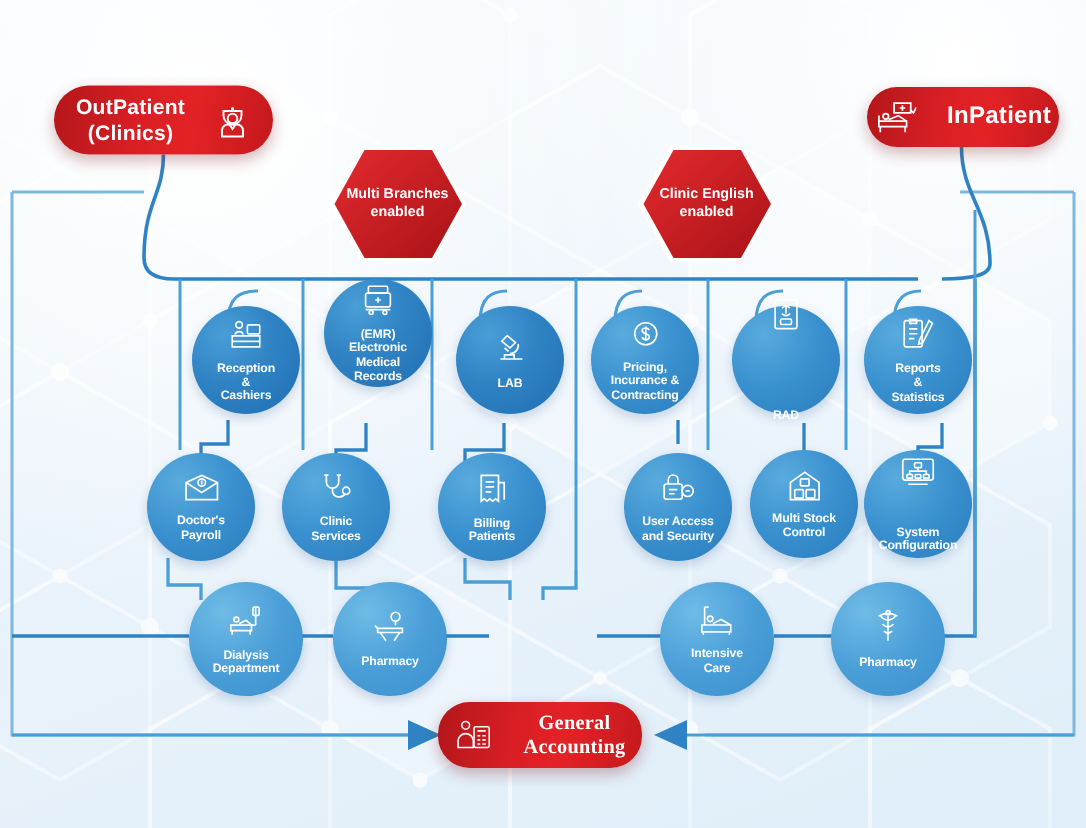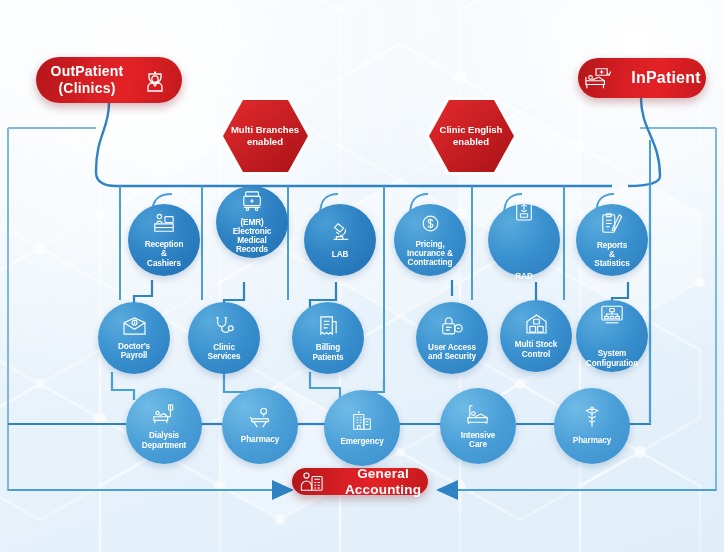--- a/index.html
+++ b/index.html
@@ -23,21 +23,21 @@
     gap:20px;color:#fff;border-radius:22px;
     background:linear-gradient(100deg,#b3161a 0%,#d81f24 38%,#e32226 62%,#c4191d 100%);
     box-shadow:0 4px 10px rgba(120,10,15,.30);
     font-weight:bold;letter-spacing:.2px;text-align:center;line-height:1.18;
   }
   .pill .lbl{white-space:pre-line;}
   .pill svg{display:block;flex:none;}
 
   #pill-outpatient{left:36px;top:57px;width:146px;height:46px;font-size:14px;border-radius:23px;}
   #pill-inpatient{left:578px;top:58px;width:128px;height:40px;font-size:16px;border-radius:20px;}
-  #pill-accounting{left:292px;top:468px;width:136px;height:27px;font-size:13.5px;border-radius:21px;}
+  #pill-accounting{left:292px;top:468px;width:136px;height:44px;font-size:13.5px;border-radius:21px;font-family:Liberation Serif, serif;}
 
   
   .hexwrap{position:absolute;width:98px;height:86px;}
   .hexwrap svg{position:absolute;left:0;top:0;}
   .hexwrap .hextext{
     position:absolute;inset:0;display:flex;align-items:center;justify-content:center;
     color:#fff;font-size:9.5px;font-weight:bold;line-height:1.25;text-align:center;
     white-space:pre-line;
   }
   #hex-branches{left:216px;top:93px;}
@@ -462,33 +462,20 @@
         <circle cx="17" cy="4.5" r="3.2"></circle>
           <path d="M17 7.7 v3"></path>
         <path d="M4 13 h18 v3 h-18 z"></path>
         <path d="M6 16 l4 6 M20 16 l-4 6"></path>
         <path d="M4 13 l-2 -2"></path>
       </svg>
     </span>
     <span class="cap">Pharmacy</span>
   </div>
 
-  <div class="node big t-light" style="left:324px;top:390px;">
-    <span class="ico">
-      <svg width="22" height="22" viewBox="0 0 24 24" fill="none" stroke="#fff" stroke-width="1.1">
-        <path d="M3 6 h11 v16 h-11 z"></path>
-          <path d="M14 11 h7 v11 h-7 z"></path>
-        <path d="M8.5 2.5 v2 M7.5 3.5 h2"></path>
-        <path d="M6 9 h2 M9.5 9 h2 M6 12 h2 M9.5 12 h2 M6 15 h2 M9.5 15 h2"></path>
-        <path d="M16 14 h3 M16 17 h3"></path>
-        <path d="M7 22 v-4 h3 v4"></path>
-      </svg>
-    </span>
-    <span class="cap">Emergency</span>
-  </div>
 
   <div class="node big t-light" style="left:440px;top:388px;">
     <span class="ico">
       <svg width="24" height="22" viewBox="0 0 26 24" fill="none" stroke="#fff" stroke-width="1.2">
         <path d="M4 3 v13"></path>
           <path d="M4 3 h3"></path>
         <path d="M2 16 h21 v5 h-21 z"></path>
           <path d="M3 21 v2 M22 21 v2"></path>
         <circle cx="8" cy="11.5" r="2"></circle>
           <path d="M10 15 l6 -3 l7 4"></path>

